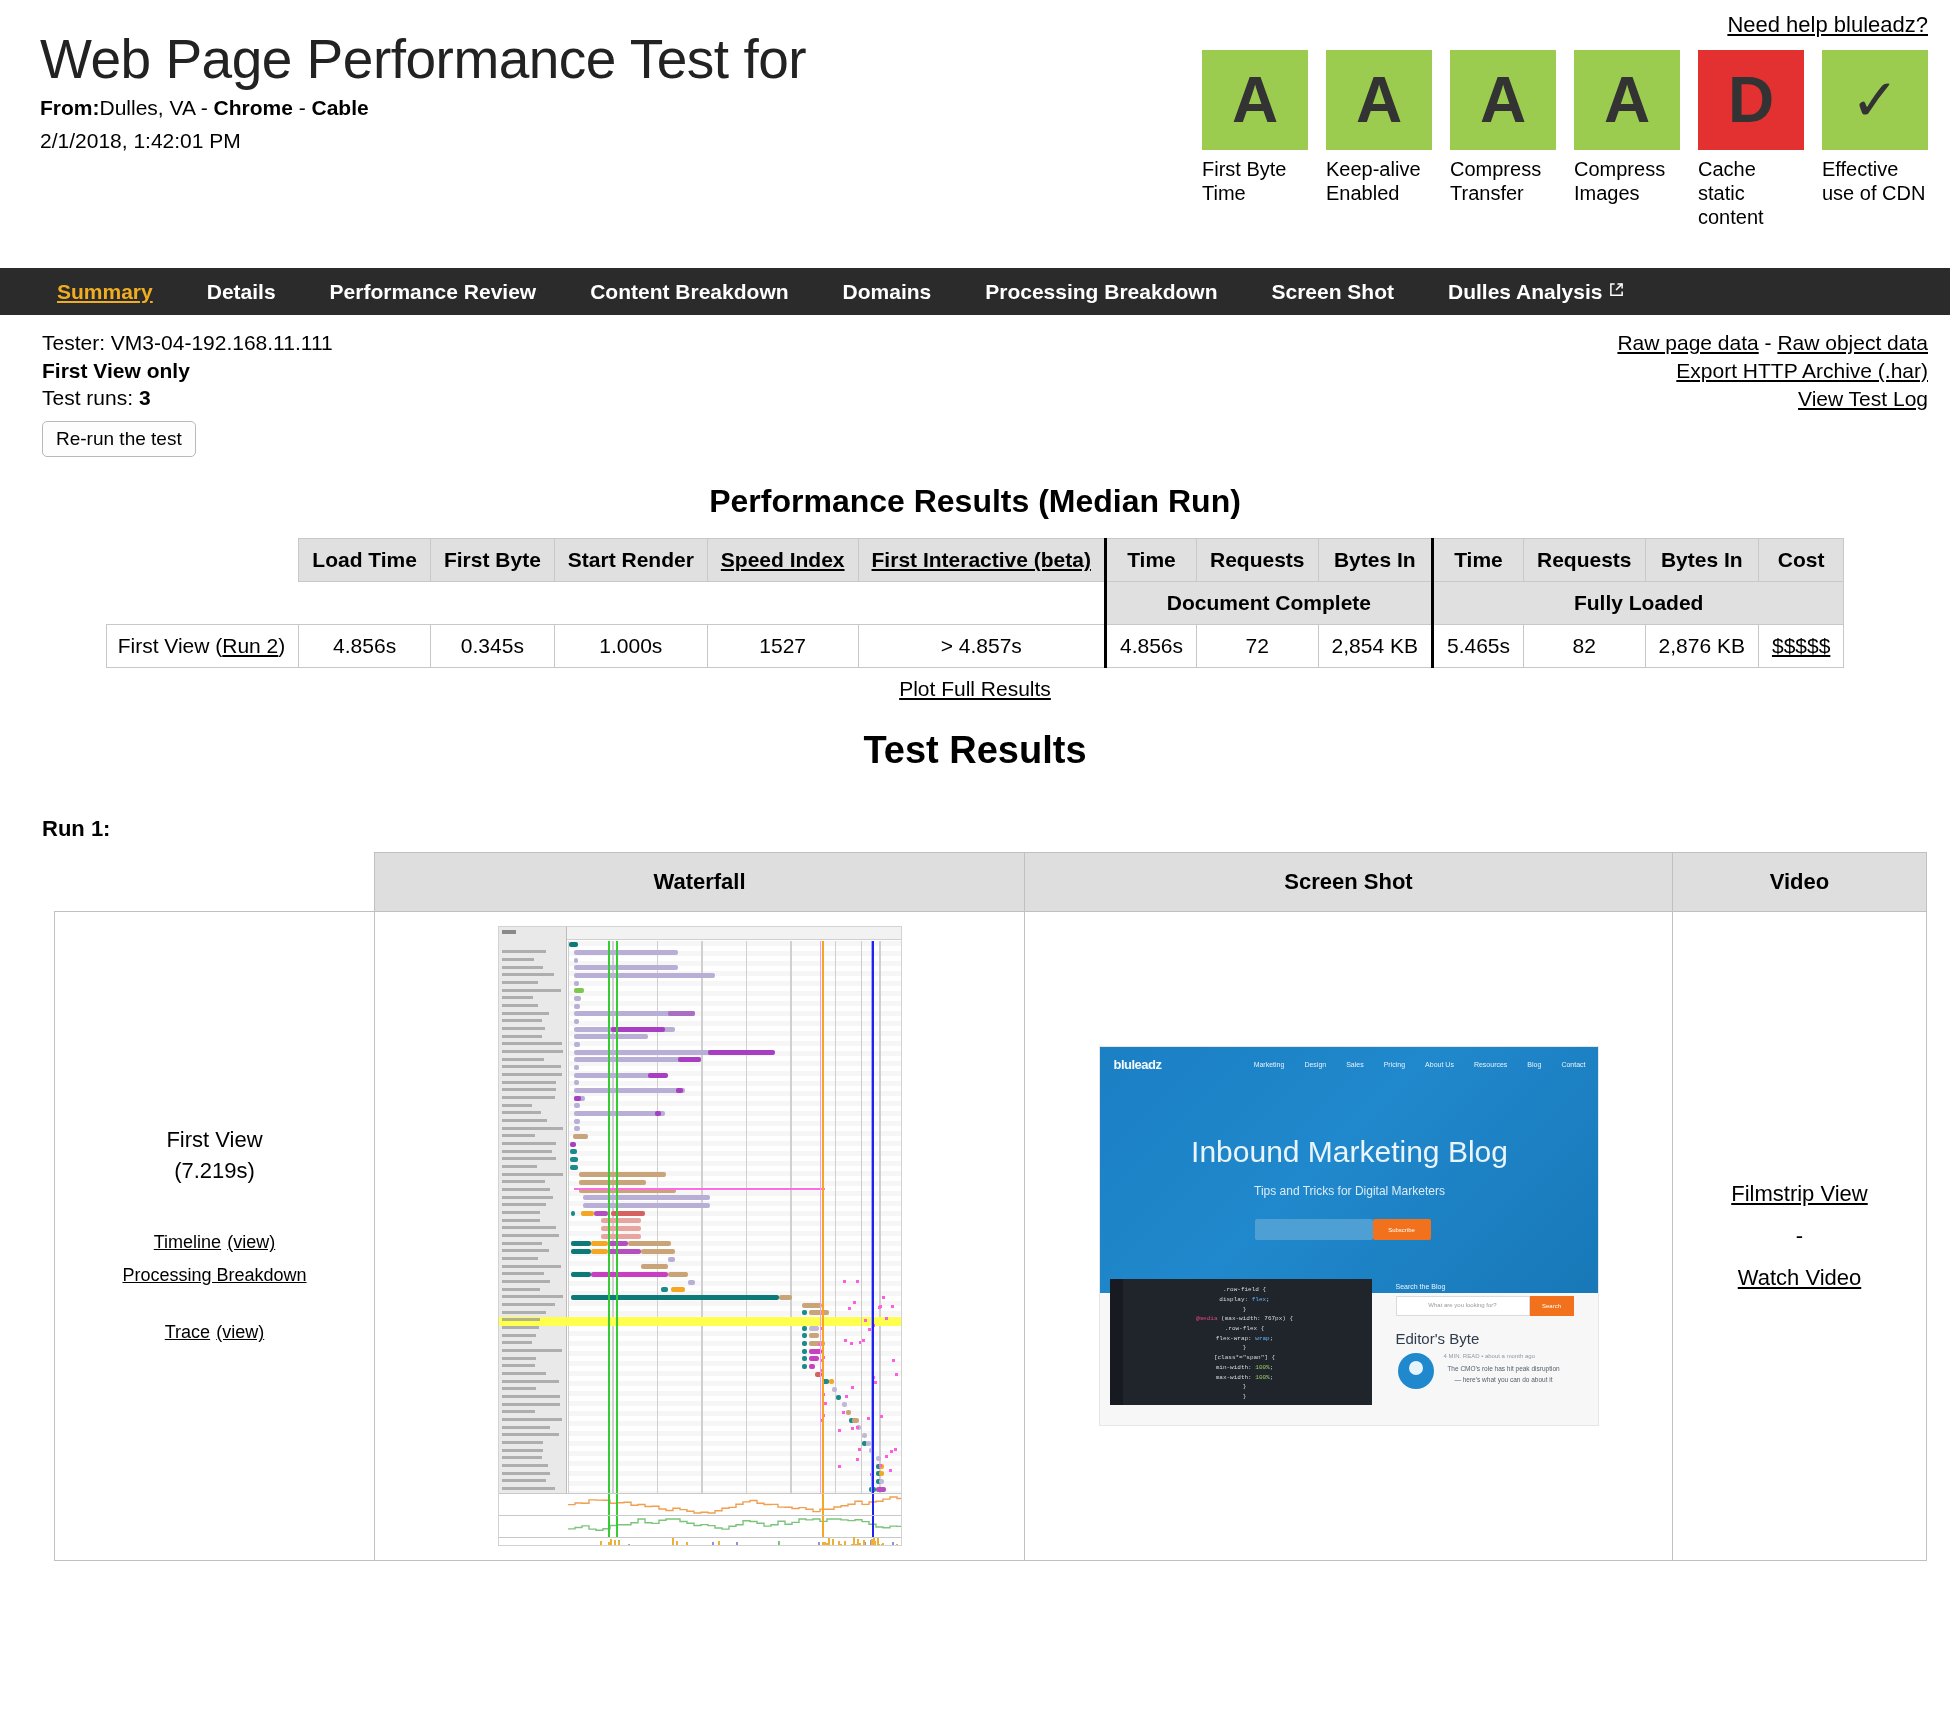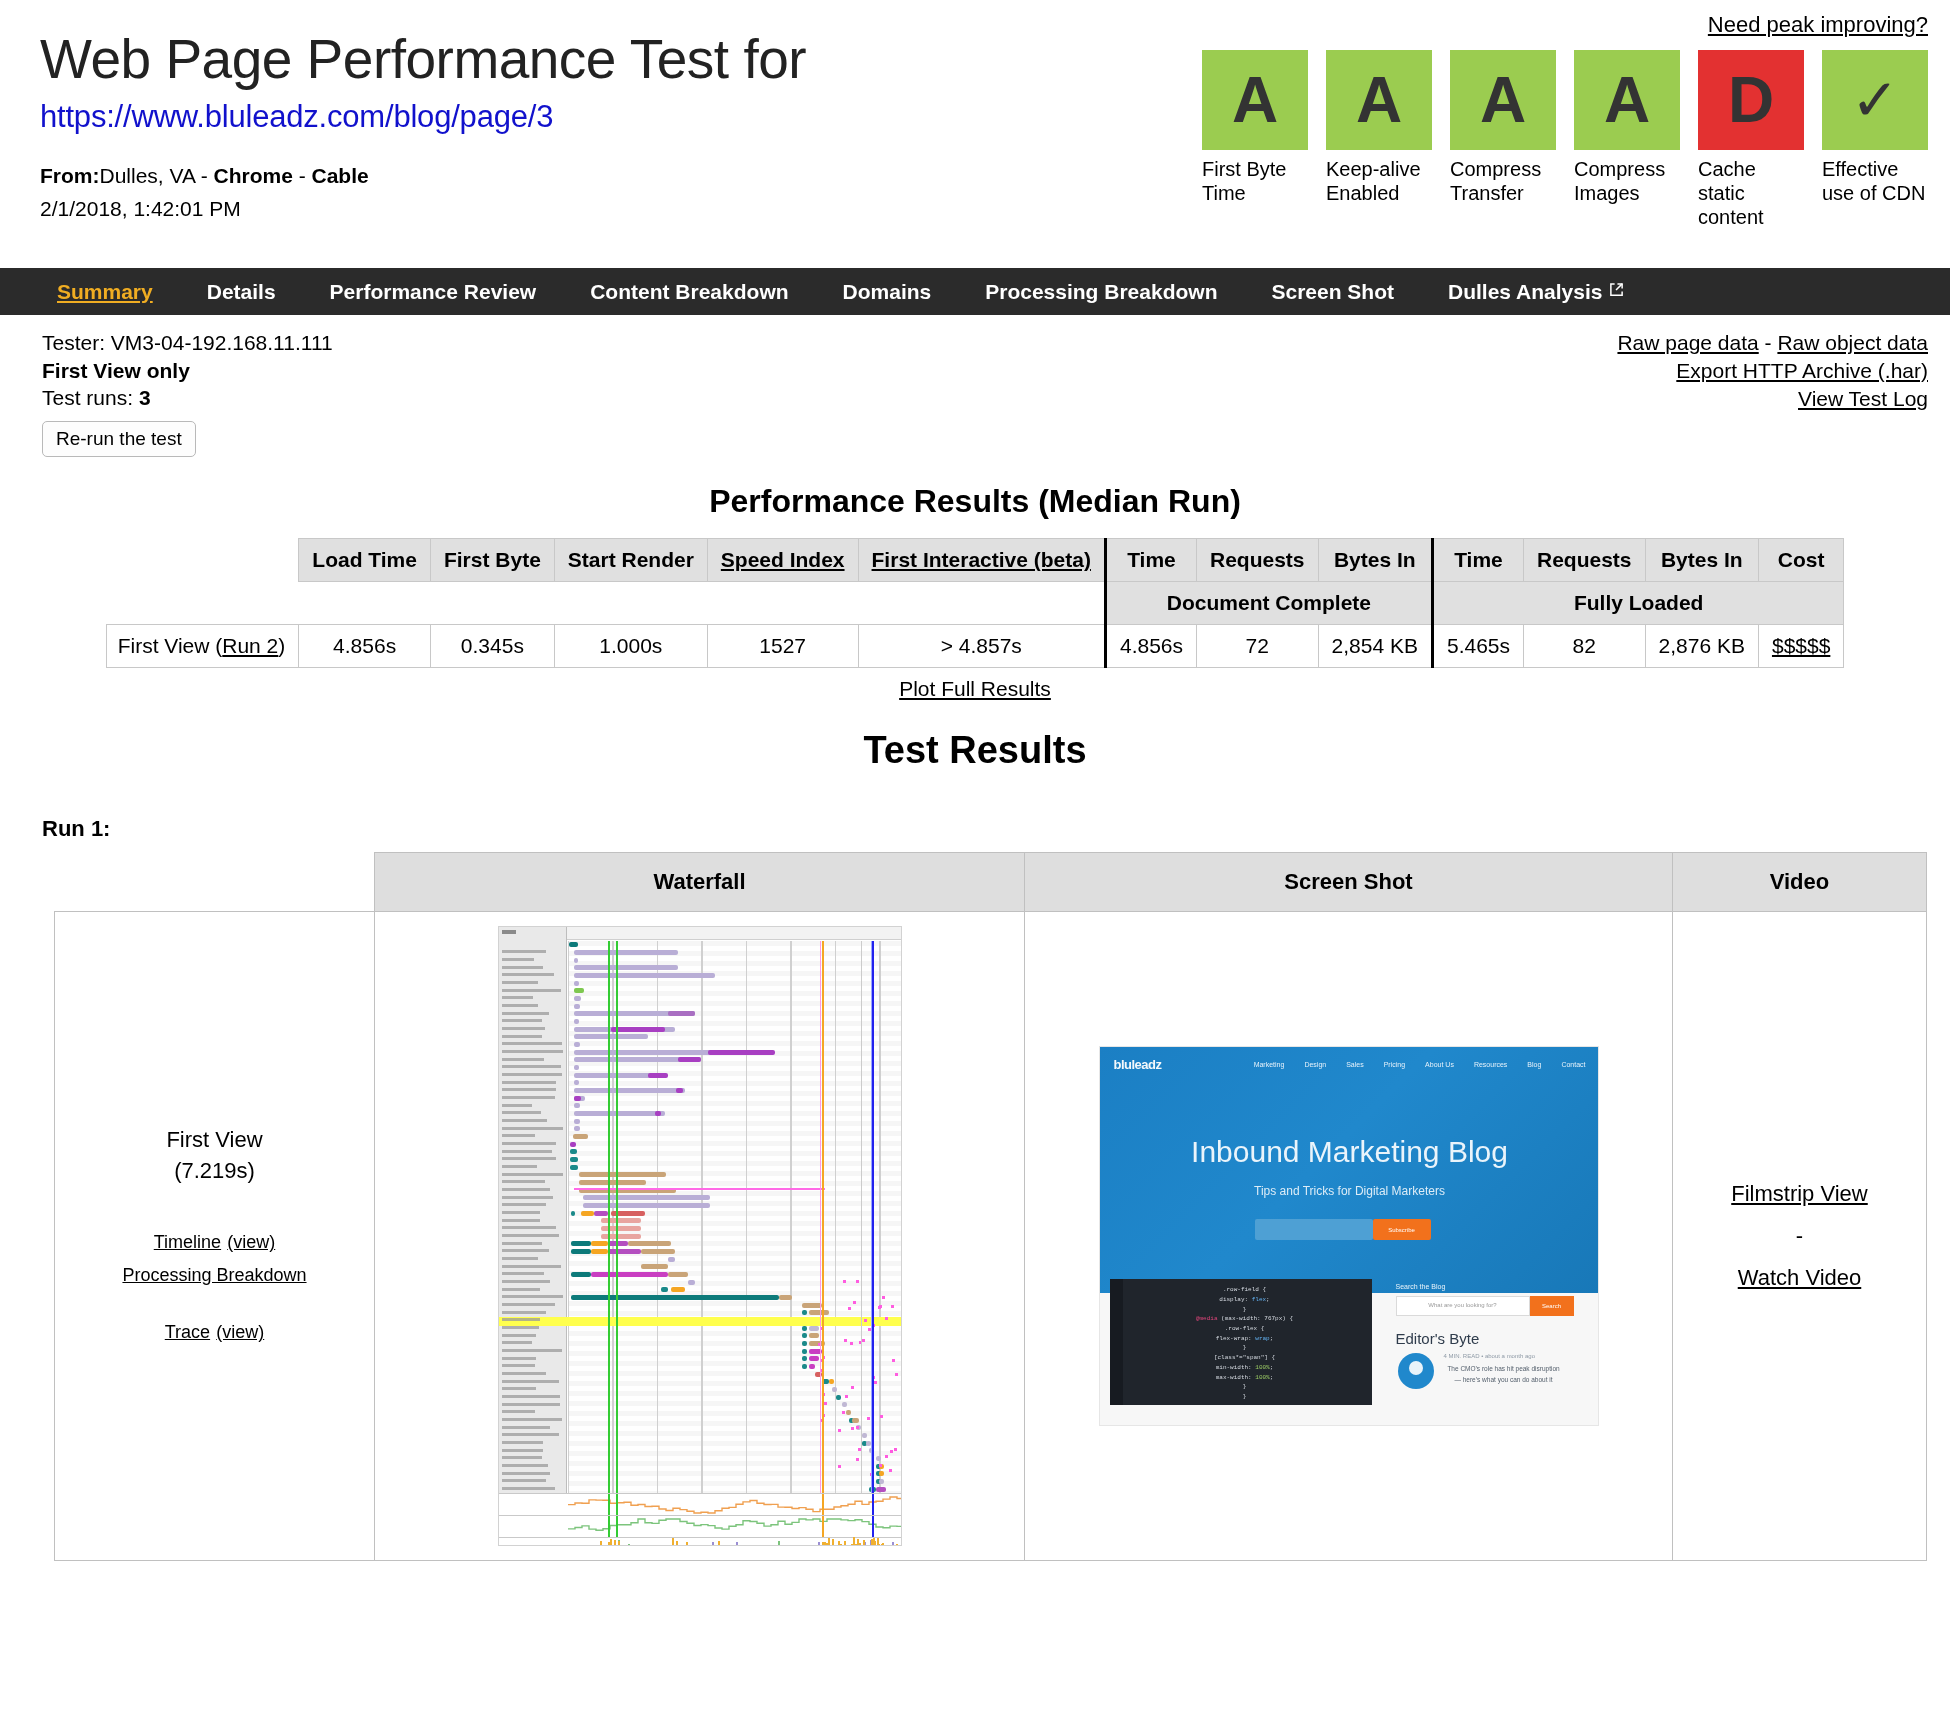--- a/index.html
+++ b/index.html
@@ -245,29 +245,28 @@
   }
   .shot-pick-meta { position: absolute; left: 344px; top: 306px; font-size: 6px; color: #8f9aa6; }
   .shot-pick-text { position: absolute; left: 344px; top: 317px; width: 120px; font-size: 6.5px; line-height: 1.65; color: #55606d; }
 </style>
 </head>
 <body>
 
 <div class="header">
   <div class="hdr-left">
     <h1 class="page-title">Web Page Performance Test for</h1>
-    <a class="page-url" href="#">https://www.bluleadz.com/blog/page/3</a>
     <div class="from-line">
       <b>From:</b><span>Dulles, VA - </span><b>Chrome</b><span> - </span><b>Cable</b>
     </div>
     <div class="test-date">2/1/2018, 1:42:01 PM</div>
   </div>
 
   <div class="hdr-right">
-    <a class="need-help lnk" href="#">Need peak improving?</a>
+    <a class="need-help lnk" href="#">Need help bluleadz?</a>
     <div class="grades" id="grades-container">
         <div class="grade-col">
           <div class="grade-box" style="background: rgb(155, 204, 80);">A</div>
           <div class="grade-label">First Byte Time</div>
         </div>
         <div class="grade-col">
           <div class="grade-box" style="background: rgb(155, 204, 80);">A</div>
           <div class="grade-label">Keep-alive Enabled</div>
         </div>
         <div class="grade-col">

